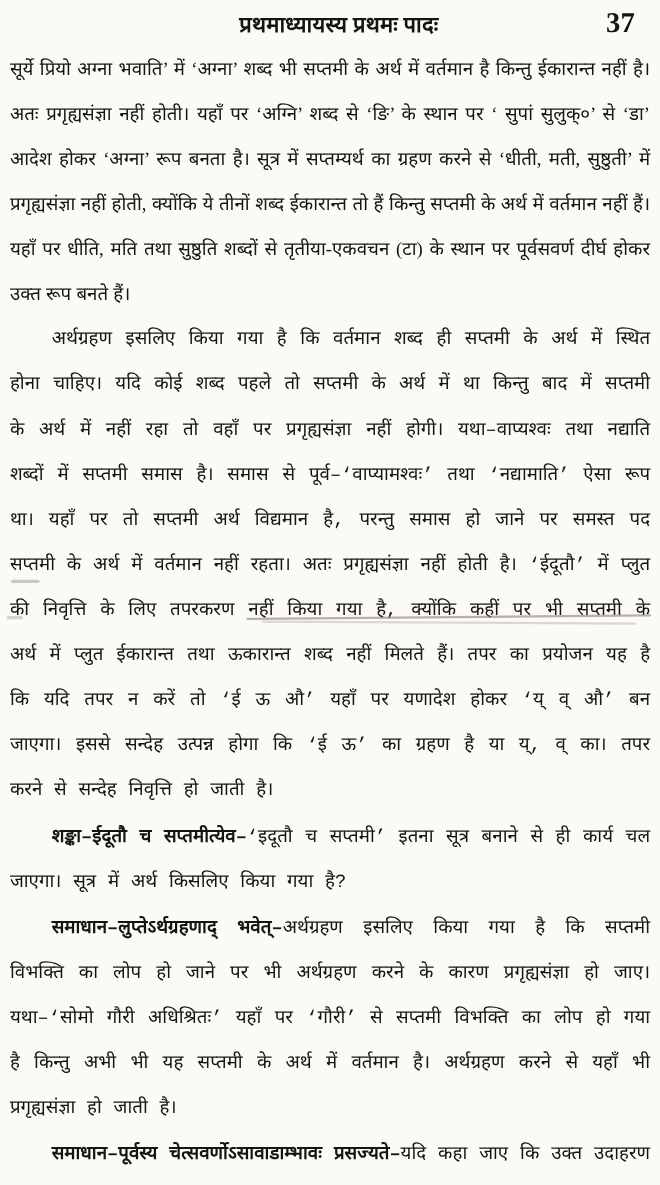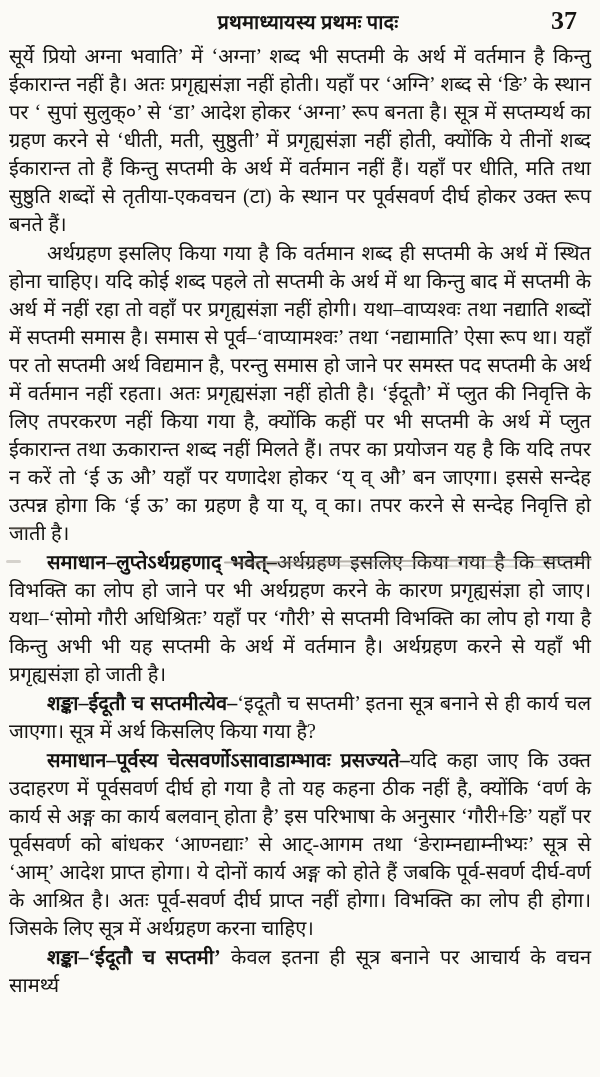--- a/index.html
+++ b/index.html
@@ -33,27 +33,27 @@
     letter-spacing: 0.2px;
   }
   .page-number {
     position: absolute;
     right: 14px;
     top: -2px;
     font-weight: 700;
     font-size: 26px;
   }
   .para {
-    font-size: 20px;
-    line-height: 28px;
+    font-size: 17px;
+    line-height: 41px;
     text-align: justify;
     margin: 0 0 1px 0;
     word-spacing: 0.5px;
   }
-  .para.indent { text-indent: 38px; }
+  .para.indent { text-indent: 38px; font-family: Liberation Mono, monospace; }
   .lead { font-weight: 700; }
   .heading-para { font-weight: 700; margin-top: 2px; margin-bottom: 2px; }
   
   .pencil {
     position: absolute;
     background: #8f887e;
     border-radius: 2px;
     pointer-events: none;
   }
   .strike-1 { left: 224px; top: 560px; width: 368px; height: 2px; opacity: 0.65; transform: rotate(-0.5deg); }
@@ -69,23 +69,23 @@
   <div class="header">
     <div class="header-title">प्रथमाध्यायस्य प्रथमः पादः</div>
     <div class="page-number">37</div>
   </div>
 
   <p class="para"><span class="lead"></span><span>सूर्ये प्रियो अग्ना भवाति’ में ‘अग्ना’ शब्द भी सप्तमी के अर्थ में वर्तमान है किन्तु ईकारान्त नहीं है। अतः प्रगृह्यसंज्ञा नहीं होती। यहाँ पर ‘अग्नि’ शब्द से ‘ङि’ के स्थान पर ‘ सुपां सुलुक्०’ से ‘डा’ आदेश होकर ‘अग्ना’ रूप बनता है। सूत्र में सप्तम्यर्थ का ग्रहण करने से ‘धीती, मती, सुष्ठुती’ में प्रगृह्यसंज्ञा नहीं होती, क्योंकि ये तीनों शब्द ईकारान्त तो हैं किन्तु सप्तमी के अर्थ में वर्तमान नहीं हैं। यहाँ पर धीति, मति तथा सुष्ठुति शब्दों से तृतीया-एकवचन (टा) के स्थान पर पूर्वसवर्ण दीर्घ होकर उक्त रूप बनते हैं।</span></p>
 
   <p class="para indent"><span class="lead"></span><span>अर्थग्रहण इसलिए किया गया है कि वर्तमान शब्द ही सप्तमी के अर्थ में स्थित होना चाहिए। यदि कोई शब्द पहले तो सप्तमी के अर्थ में था किन्तु बाद में सप्तमी के अर्थ में नहीं रहा तो वहाँ पर प्रगृह्यसंज्ञा नहीं होगी। यथा–वाप्यश्वः तथा नद्याति शब्दों में सप्तमी समास है। समास से पूर्व–‘वाप्यामश्वः’ तथा ‘नद्यामाति’ ऐसा रूप था। यहाँ पर तो सप्तमी अर्थ विद्यमान है, परन्तु समास हो जाने पर समस्त पद सप्तमी के अर्थ में वर्तमान नहीं रहता। अतः प्रगृह्यसंज्ञा नहीं होती है। ‘ईदूतौ’ में प्लुत की निवृत्ति के लिए तपरकरण नहीं किया गया है, क्योंकि कहीं पर भी सप्तमी के अर्थ में प्लुत ईकारान्त तथा ऊकारान्त शब्द नहीं मिलते हैं। तपर का प्रयोजन यह है कि यदि तपर न करें तो ‘ई ऊ औ’ यहाँ पर यणादेश होकर ‘य् व् औ’  बन जाएगा। इससे सन्देह उत्पन्न होगा कि ‘ई ऊ’ का ग्रहण है या य्, व् का। तपर करने से सन्देह निवृत्ति हो जाती है।</span></p>
 
 
+  <p class="para indent"><span class="lead">शङ्का–ईदूतौ च सप्तमीत्येव–</span><span>‘इदूतौ च सप्तमी’ इतना सूत्र बनाने से ही कार्य चल जाएगा। सूत्र में अर्थ किसलिए किया गया है?</span></p>
+
   <p class="para indent"><span class="lead">समाधान–लुप्तेऽर्थग्रहणाद् भवेत्–</span><span>अर्थग्रहण इसलिए किया गया है कि सप्तमी विभक्ति का लोप हो जाने पर भी अर्थग्रहण करने के कारण प्रगृह्यसंज्ञा हो जाए। यथा–‘सोमो गौरी अधिश्रितः’ यहाँ पर ‘गौरी’ से सप्तमी विभक्ति का लोप हो गया है किन्तु अभी भी यह सप्तमी के अर्थ में वर्तमान है। अर्थग्रहण करने से यहाँ भी प्रगृह्यसंज्ञा हो जाती है।</span></p>
-
-  <p class="para indent"><span class="lead">शङ्का–ईदूतौ च सप्तमीत्येव–</span><span>‘इदूतौ च सप्तमी’ इतना सूत्र बनाने से ही कार्य चल जाएगा। सूत्र में अर्थ किसलिए किया गया है?</span></p>
 
 
   <p class="para indent"><span class="lead">समाधान–पूर्वस्य चेत्सवर्णोऽसावाडाम्भावः प्रसज्यते–</span><span>यदि कहा जाए कि उक्त उदाहरण में पूर्वसवर्ण दीर्घ हो गया है तो यह कहना ठीक नहीं है, क्योंकि ‘वर्ण के कार्य से अङ्ग का कार्य बलवान् होता है’ इस परिभाषा के अनुसार ‘गौरी+ङि’ यहाँ पर पूर्वसवर्ण को बांधकर ‘आण्नद्याः’ से आट्-आगम तथा ‘ङेराम्नद्याम्नीभ्यः’ सूत्र से ‘आम्’ आदेश प्राप्त होगा। ये दोनों कार्य अङ्ग को होते हैं जबकि पूर्व-सवर्ण दीर्घ-वर्ण के आश्रित है। अतः पूर्व-सवर्ण दीर्घ प्राप्त नहीं होगा। विभक्ति का लोप ही होगा। जिसके लिए सूत्र में अर्थग्रहण करना चाहिए।</span></p>
 
   <p class="para indent"><span class="lead">शङ्का–‘ईदूतौ च सप्तमी’</span><span> केवल इतना ही सूत्र बनाने पर आचार्य के वचन सामर्थ्य</span></p>
 
   <div class="pencil strike-1"></div>
   <div class="pencil strike-2"></div>
   <div class="pencil dash-1"></div>
   <div class="pencil dash-2"></div>

